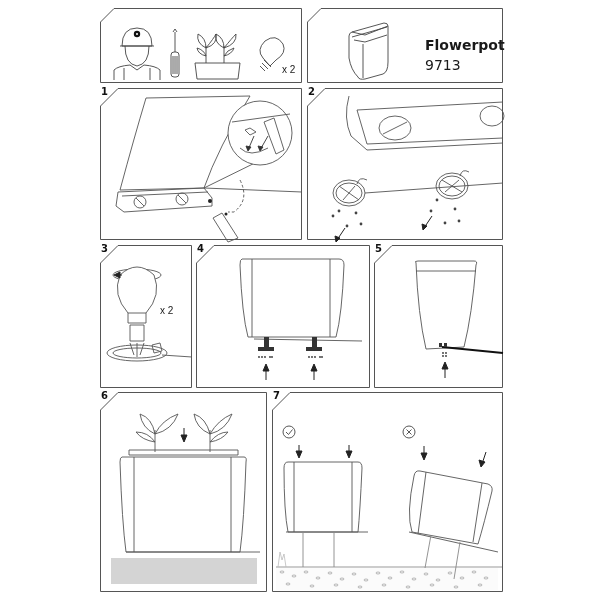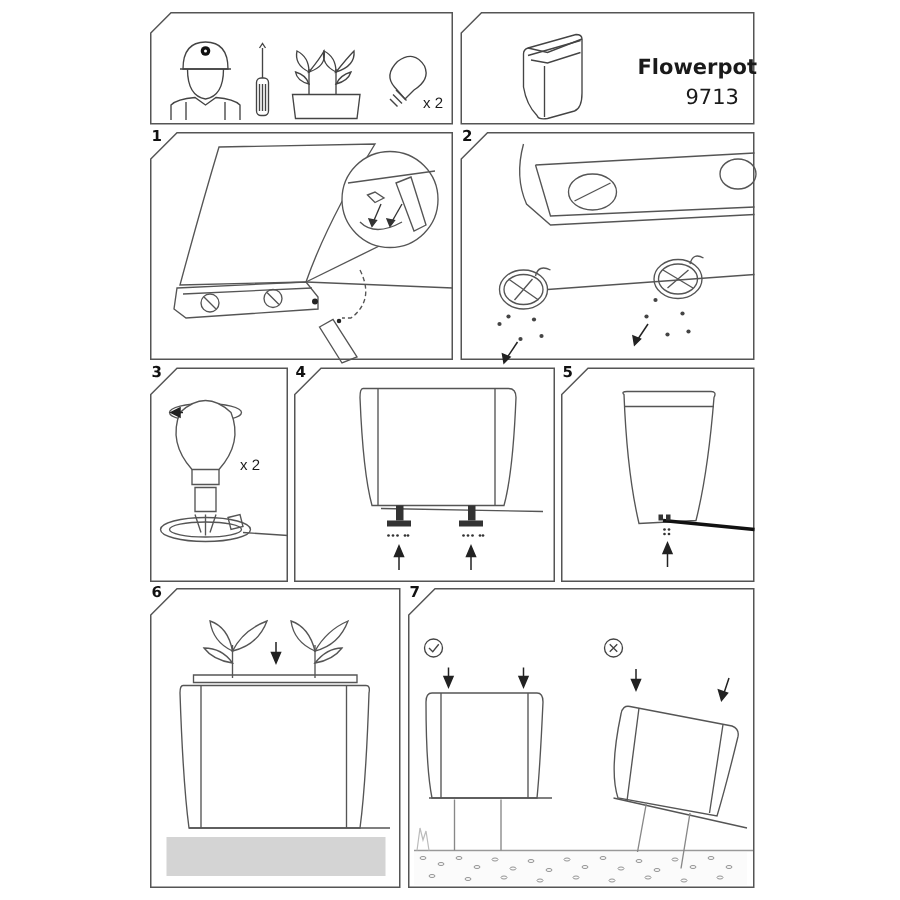--- a/index.html
+++ b/index.html
@@ -71,21 +71,21 @@
   <svg class="art" width="196" height="75">
     <g fill="none" stroke="#444" stroke-width="0.9">
       <path d="M42 28 Q42 25 45 24 L77 15 Q81 15 81 18 L81 54 Q81 64 76 66 L58 71 Q52 72 51 69 Q44 62 42 50 Z"></path>
       <path d="M45 29 L80 19"></path>
       <path d="M56 36 L56 70"></path>
       <path d="M47 32 L58 34 L80 27"></path>
       <path d="M45 24 L58 27 L81 18"></path>
     </g>
   </svg>
   <span class="title" style="left:118px;top:29px;">Flowerpot</span>
-  <span class="code" style="left:118px;top:49px;margin-left:32px;">9713</span>
+  <span class="code" style="left:118px;top:49px;">9713</span>
 </div>
 
 <div class="panel" style="left:100px;top:88px;width:202px;height:152px;">
   <svg class="frame" width="202" height="152">
     <path d="M18 0.5 L201.5 0.5 L201.5 151.5 L0.5 151.5 L0.5 18 Z" fill="none" stroke="#555" stroke-width="1"></path>
   </svg>
   <span class="step-num" style="left:1px;top:-1px;">1</span>
   <svg class="art" width="202" height="152">
     <g fill="none" stroke="#555" stroke-width="0.9">
       <path d="M46 10 L150 8 Q118 60 104 100 L20 102 Q34 50 46 10 Z"></path>

